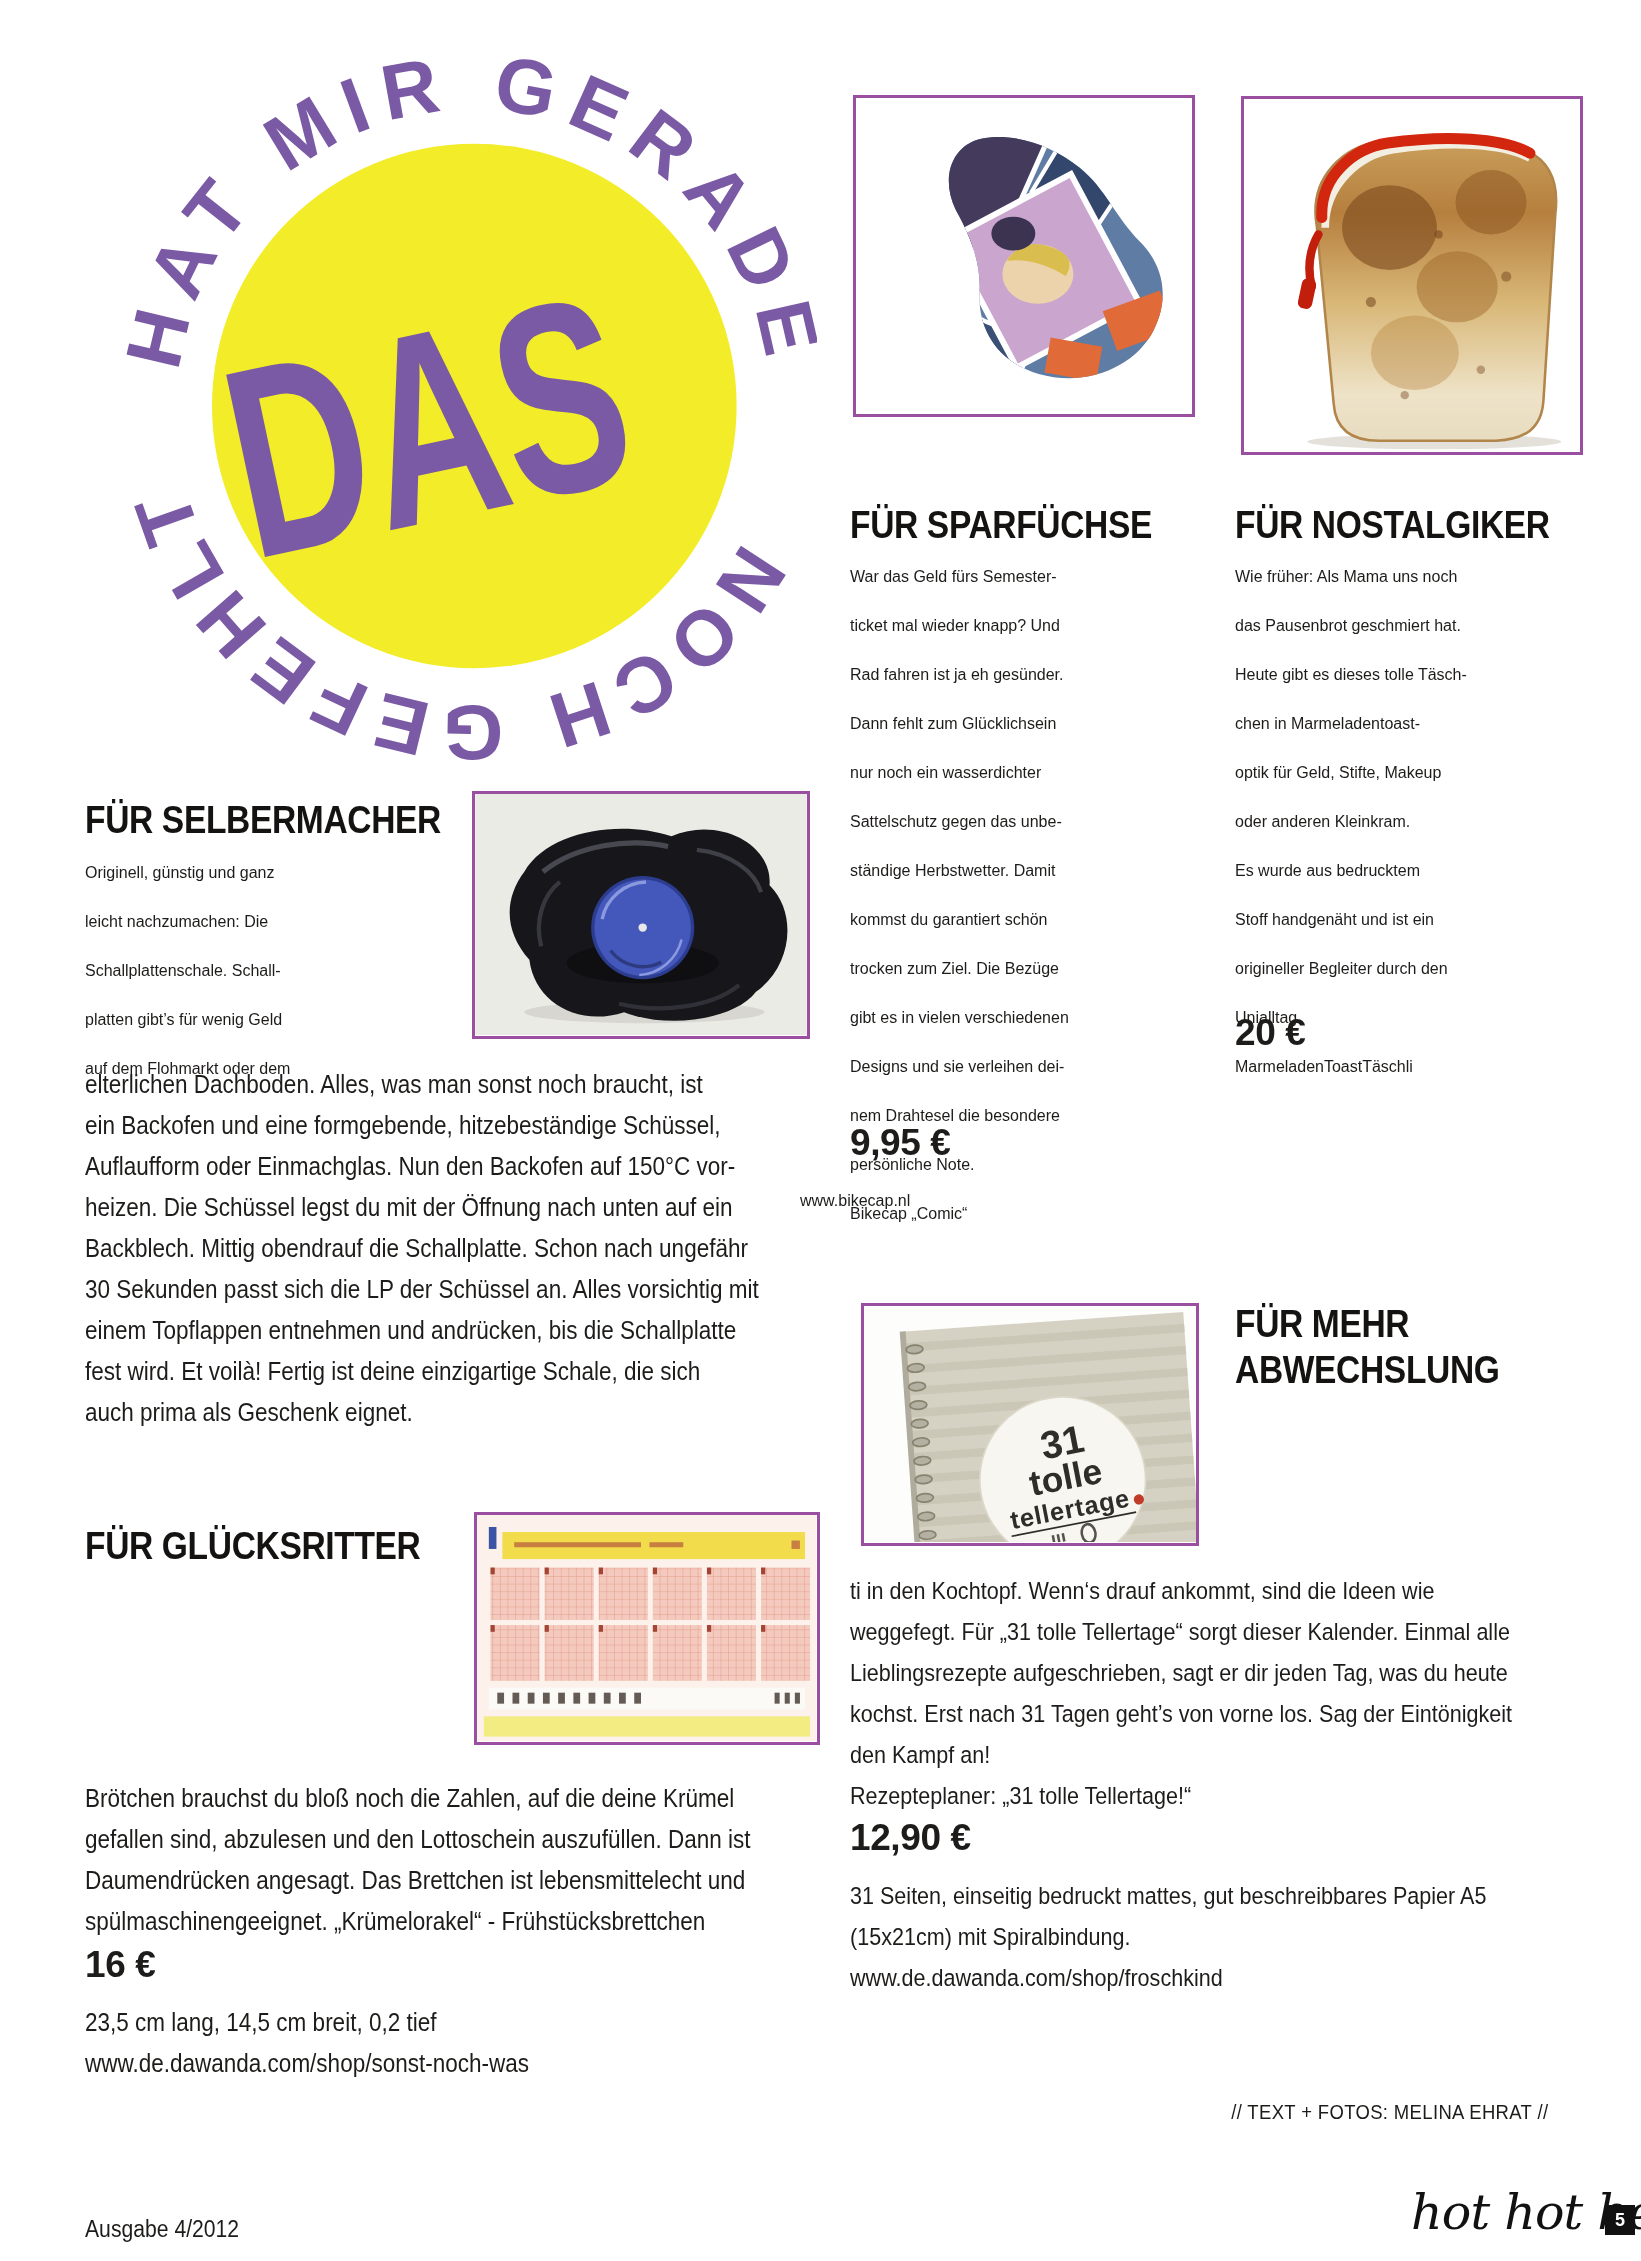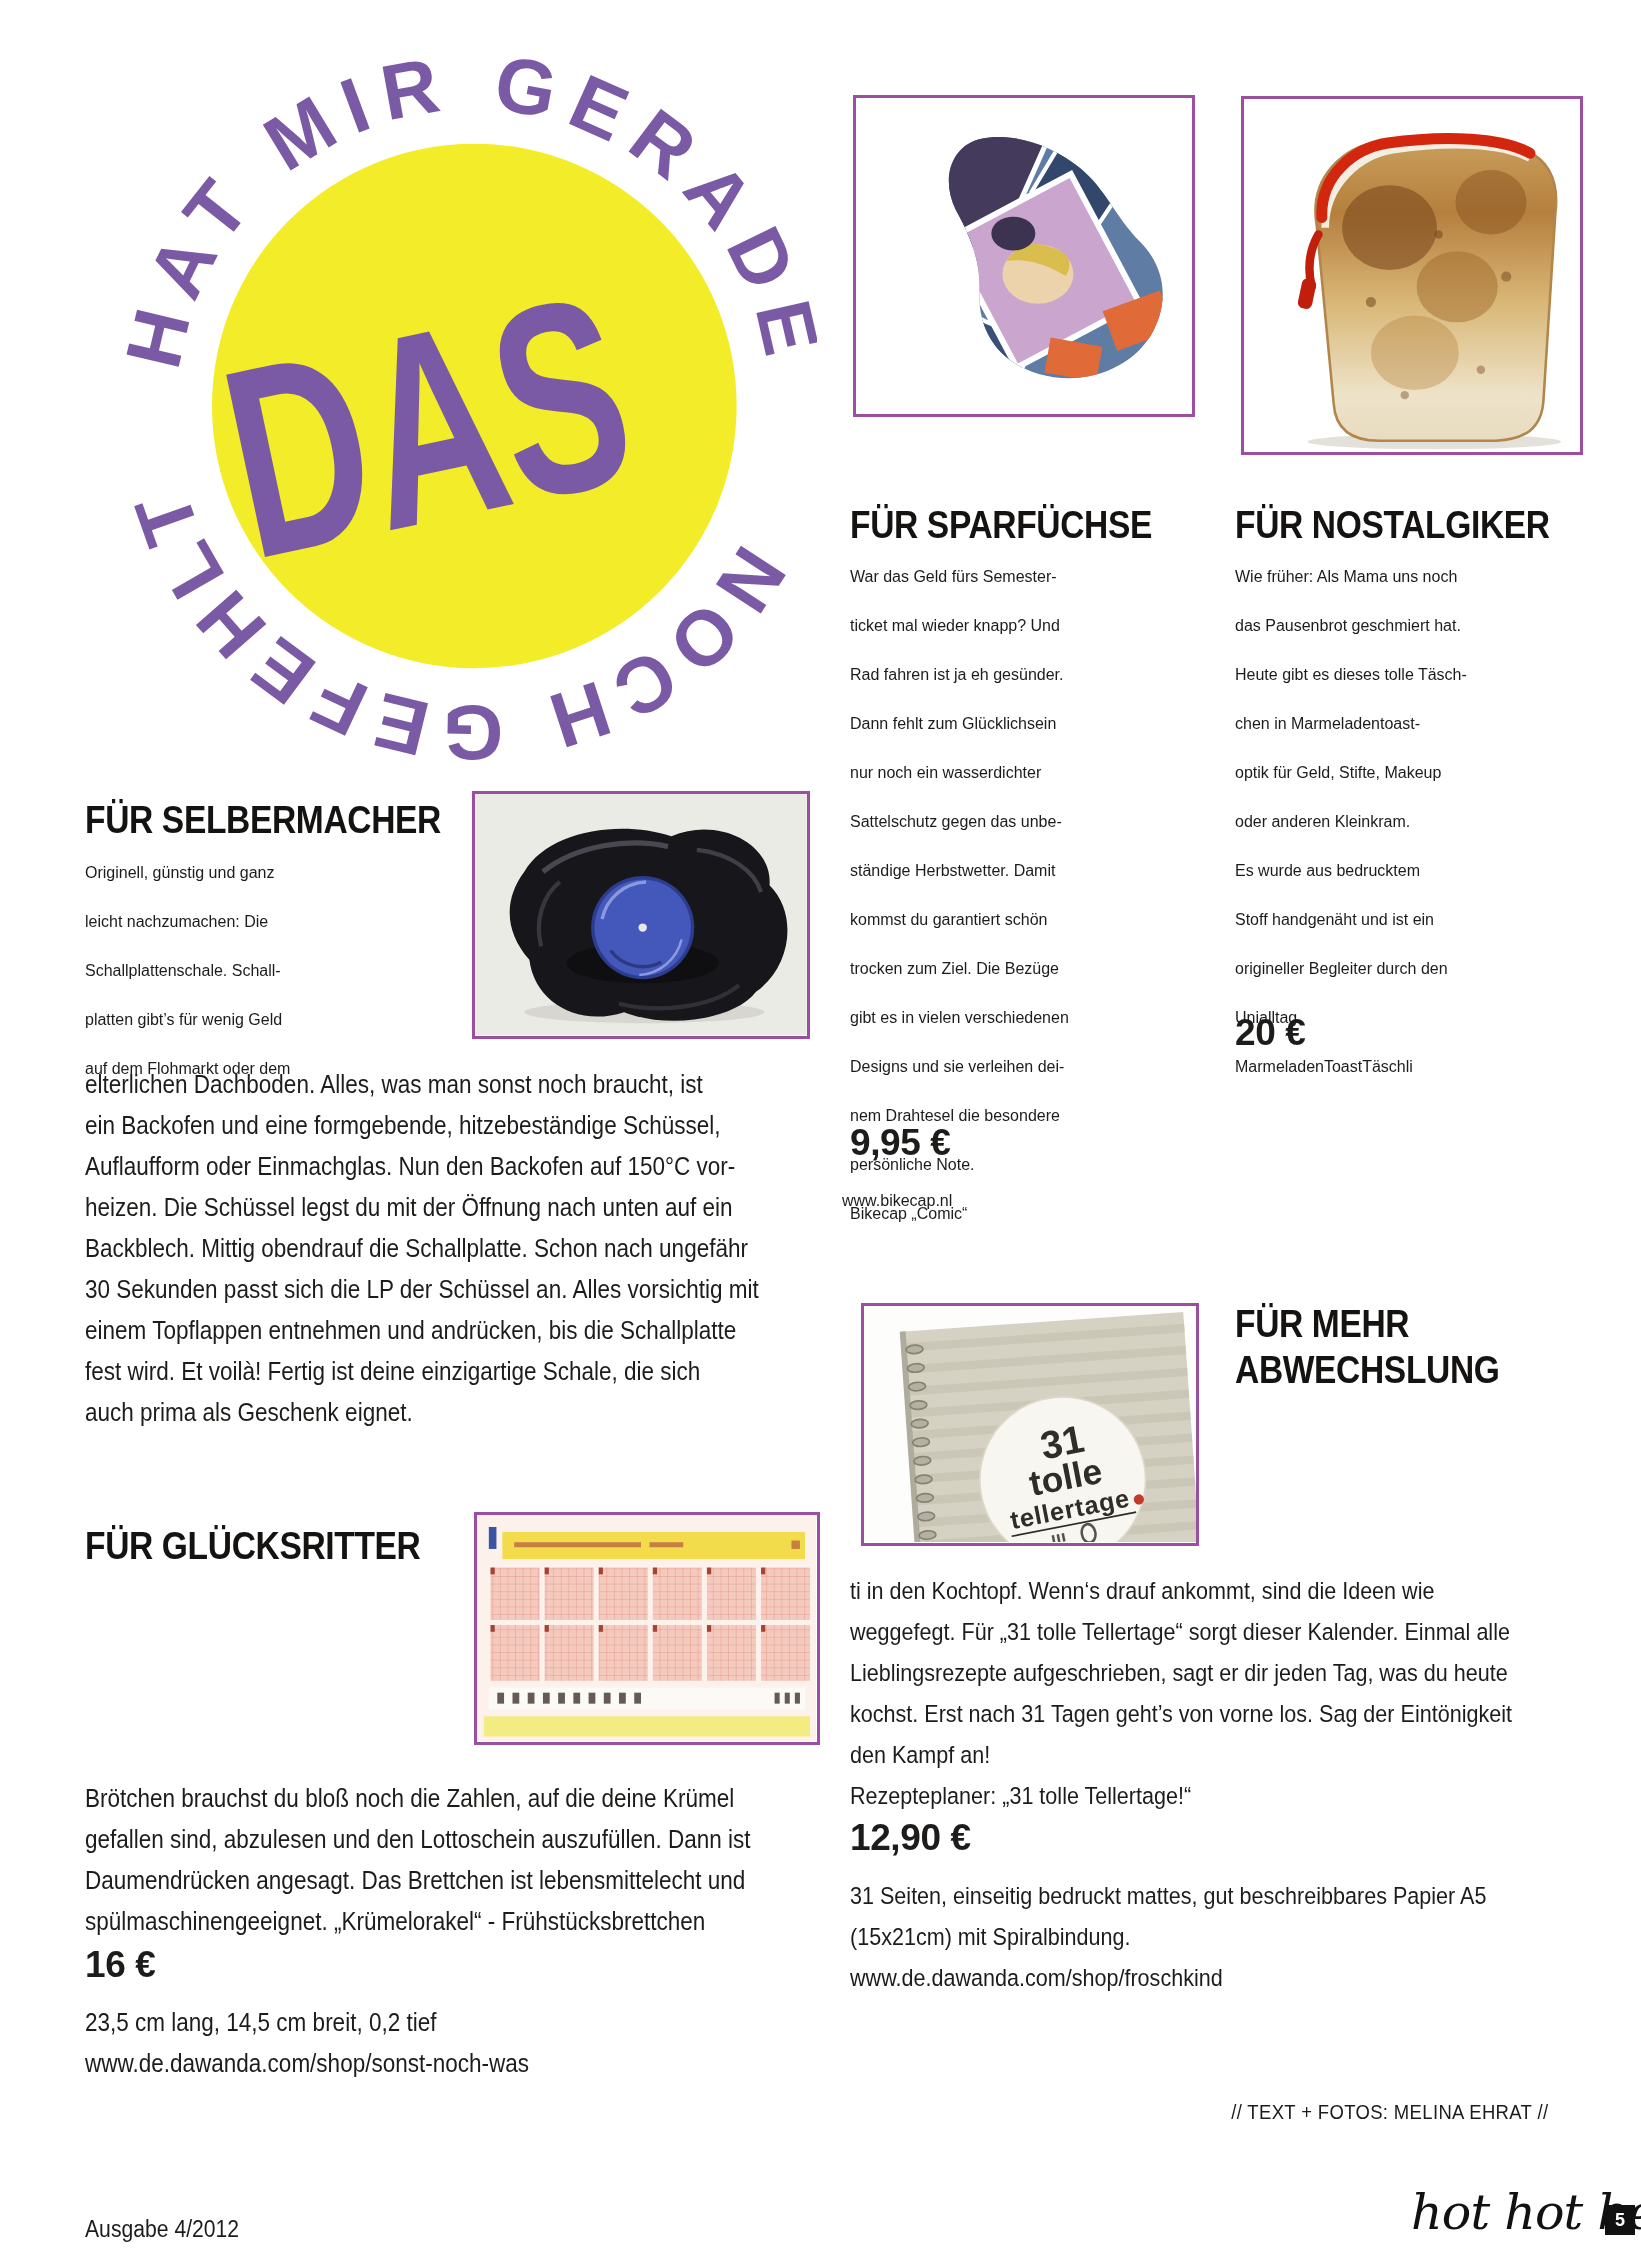--- a/index.html
+++ b/index.html
@@ -113,21 +113,21 @@
 Sattelschutz gegen das unbe-
 ständige Herbstwetter. Damit
 kommst du garantiert schön
 trocken zum Ziel. Die Bezüge
 gibt es in vielen verschiedenen
 Designs und sie verleihen dei-
 nem Drahtesel die besondere
 persönliche Note.
 Bikecap „Comic“</div>
   <div class="price" style="left:850px; top:1122px;">9,95 €</div>
-  <div class="col" style="left:842px; top:1176px;">www.bikecap.nl</div>
+  <div class="col" style="left:800px; top:1176px;">www.bikecap.nl</div>
 
   <div class="heading" style="left:1235px; top:502px;">FÜR NOSTALGIKER</div>
   <div class="col" style="left:1235px; top:552px;">Wie früher: Als Mama uns noch
 das Pausenbrot geschmiert hat.
 Heute gibt es dieses tolle Täsch-
 chen in Marmeladentoast-
 optik für Geld, Stifte, Makeup
 oder anderen Kleinkram.
 Es wurde aus bedrucktem
 Stoff handgenäht und ist ein

